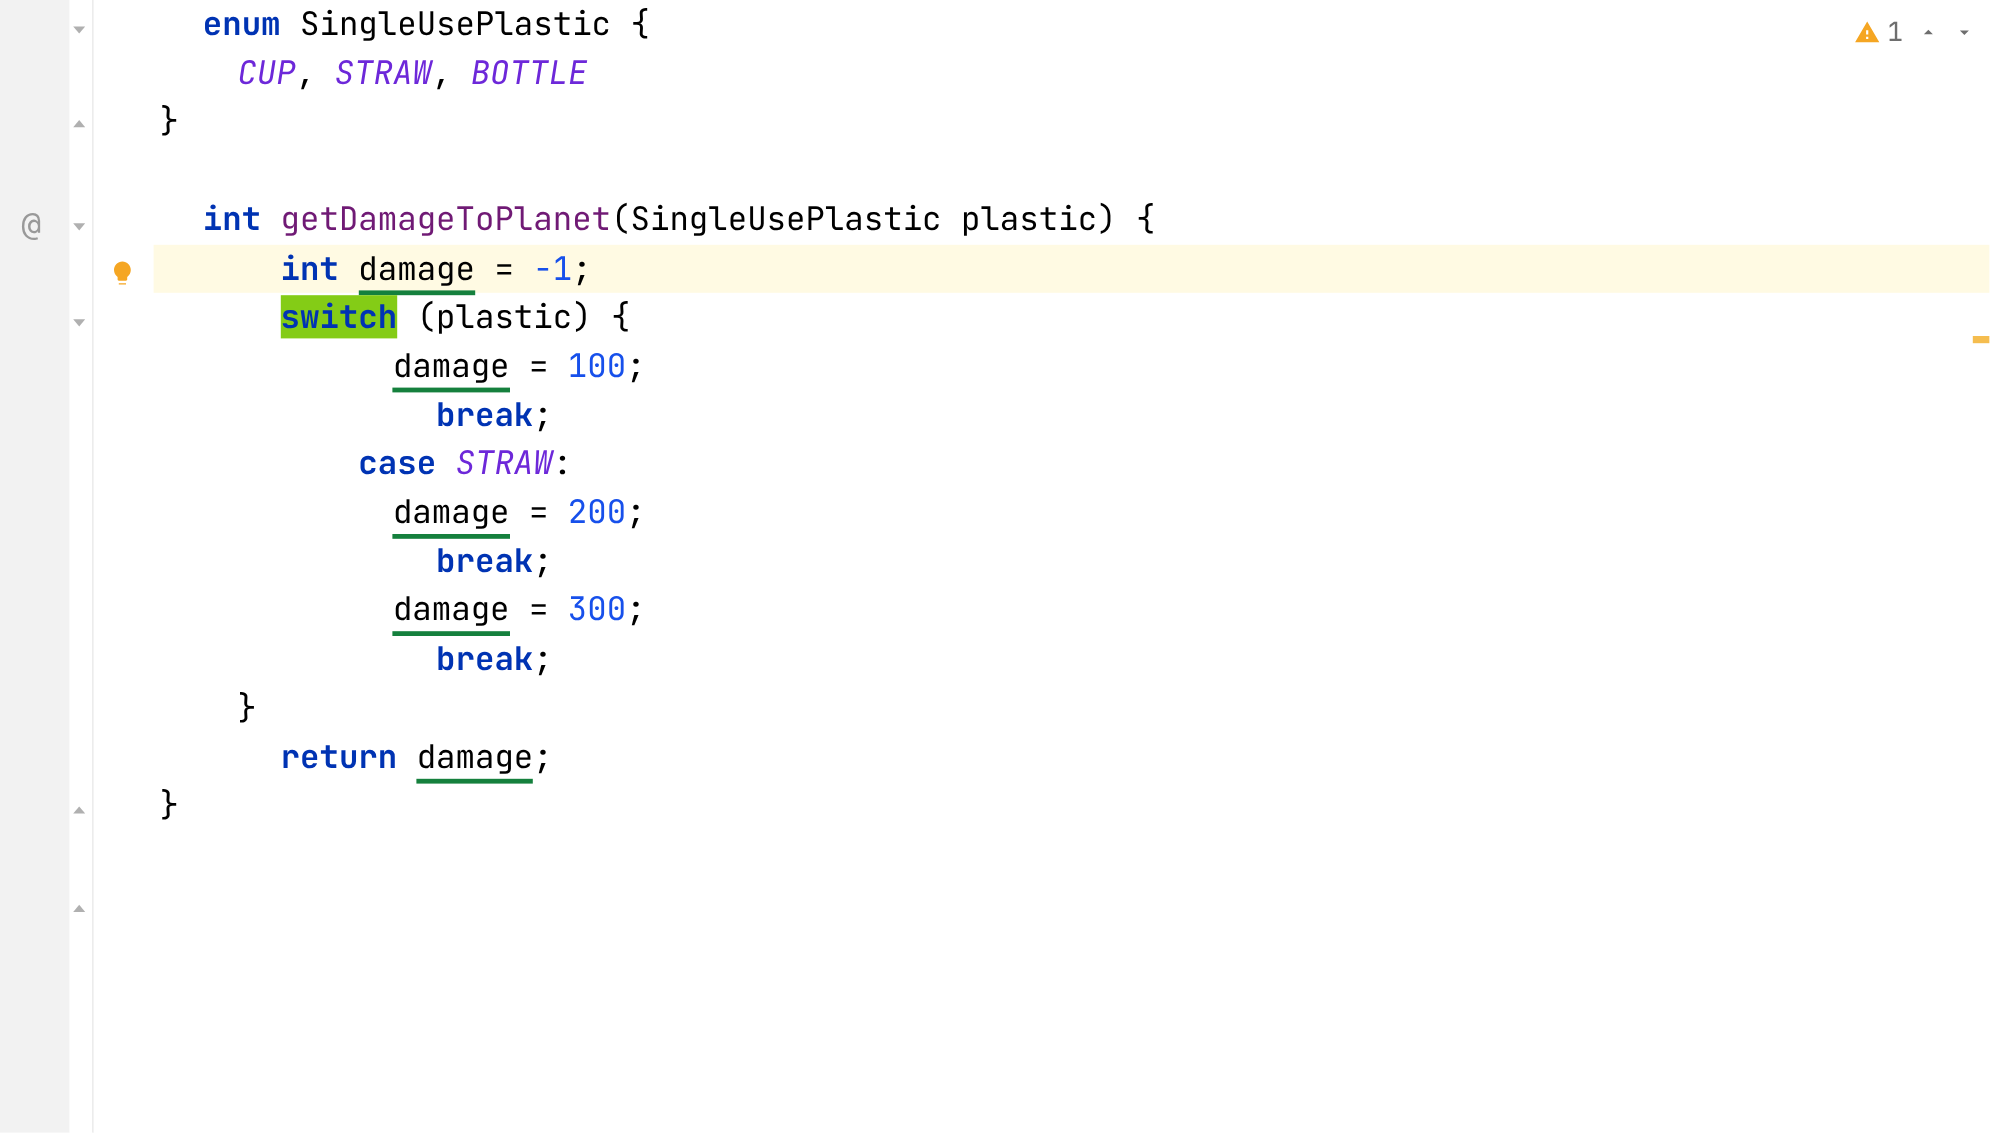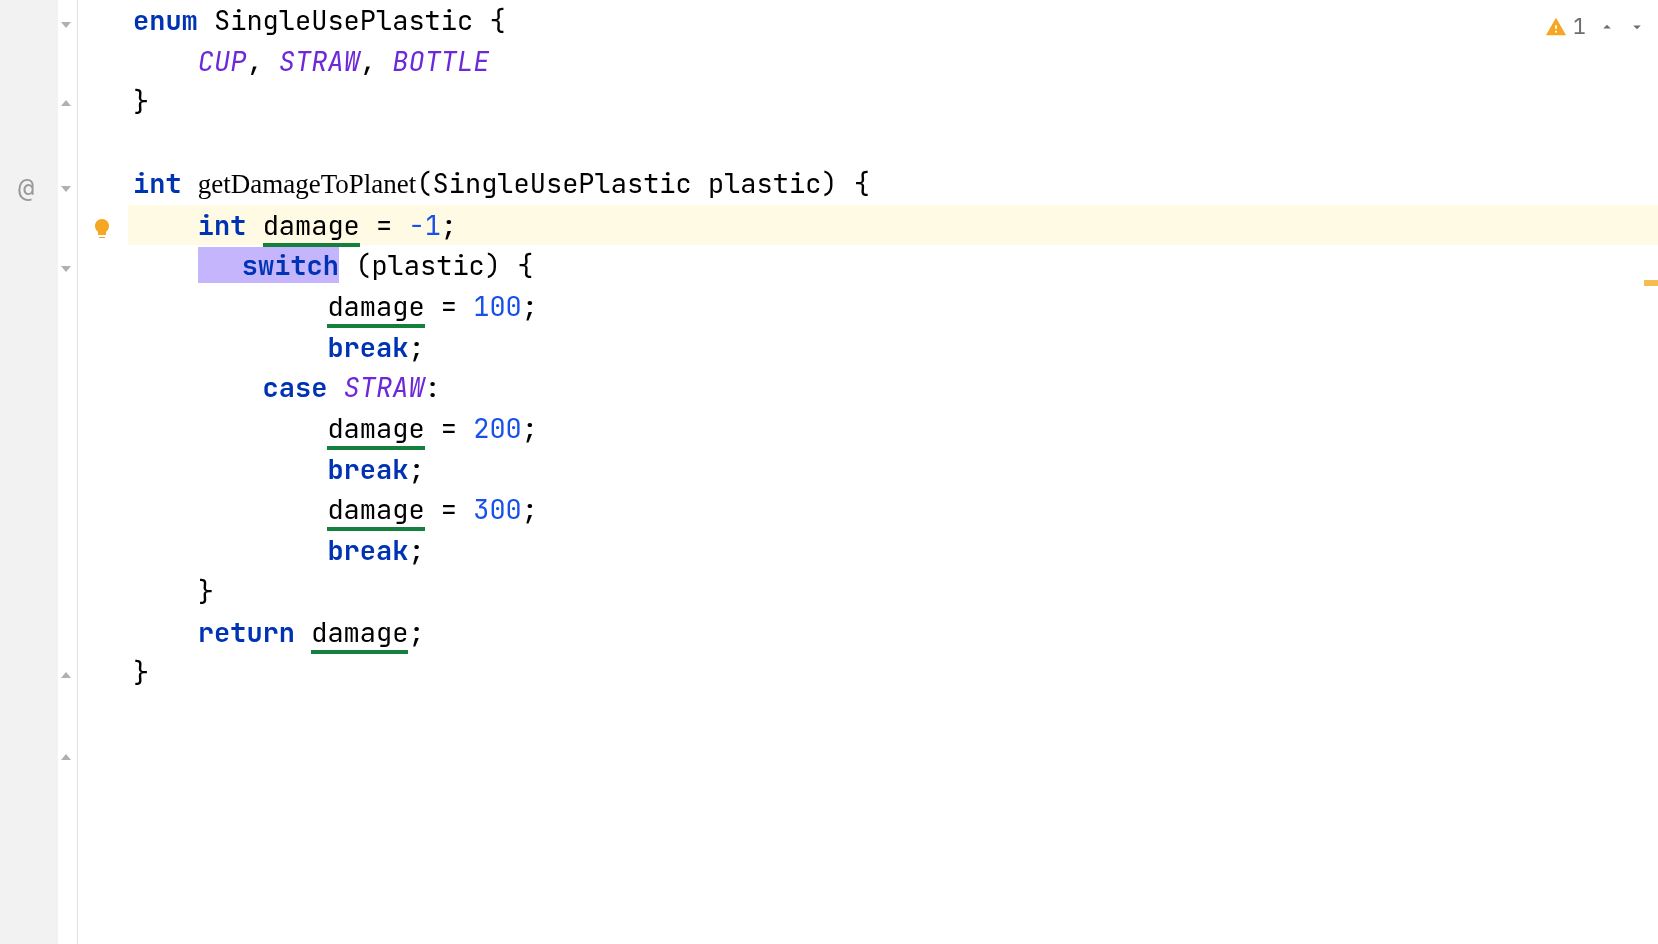--- a/index.html
+++ b/index.html
@@ -61,27 +61,27 @@
       position: relative;
       line-height: 40.7px;
     }
     .code-line {
       white-space: pre;
       padding-left: 5px;
     }
     .highlighted-line {
       background: #fffae3;
     }
-    .kw { color: #0033b3; font-weight: bold; }
+    .kw { color: #0033b3; font-weight: bold; margin-left: 36px; }
     .type { color: #000000; }
     .enum-const { color: #6d28d9; font-style: italic; }
     .num { color: #1750eb; }
     .var-name { color: #000000; border-bottom: 4px solid #15803d; }
-    .method-name { color: #000000; font-family: Liberation Serif, serif; }
-    .switch-hl { background: #c4b5fd; padding-left: 44px; }
+    .method-name { color: #701a75; }
+    .switch-hl { background: #84cc16; }
     .param-type { color: #000000; }
 
     .inspection-widget {
       position: absolute;
       top: 12px;
       right: 12px;
       display: flex;
       align-items: center;
       gap: 12px;
     }

